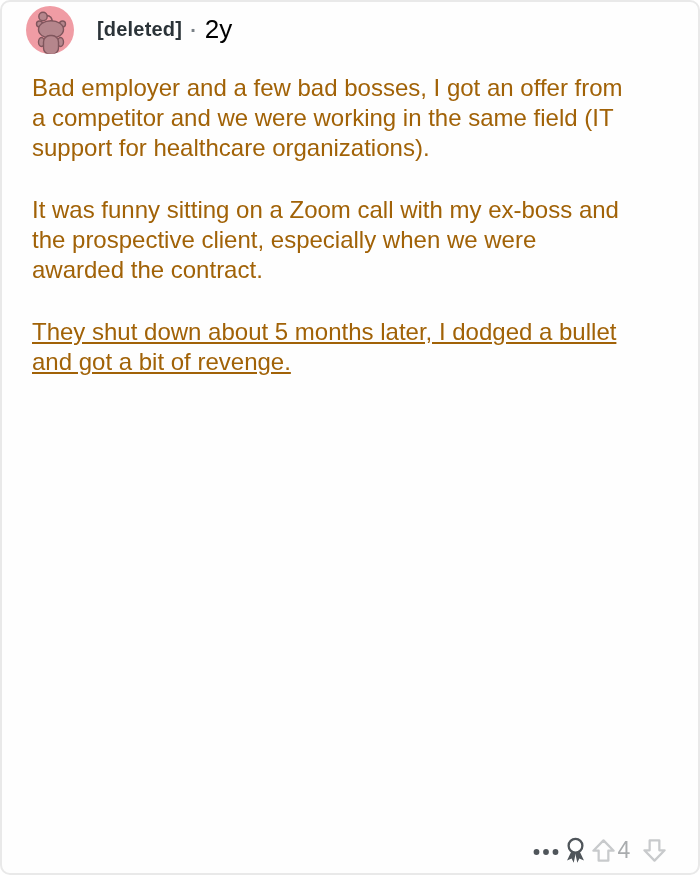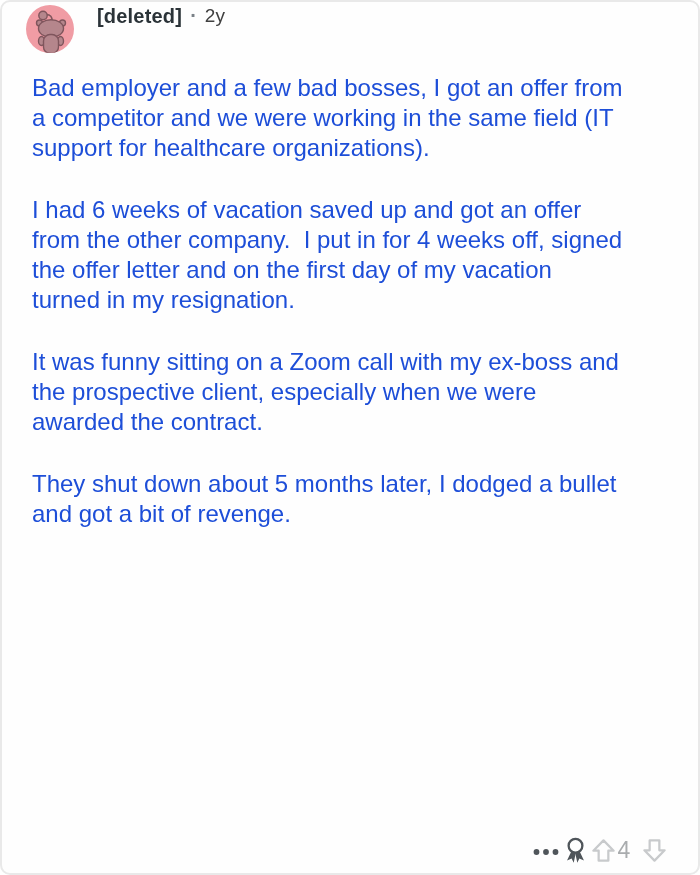--- a/index.html
+++ b/index.html
@@ -13,21 +13,21 @@
     border: 2px solid #e9e9e9;
     border-radius: 10px;
     font-family: "Liberation Sans", sans-serif;
     color: #1b1b1c;
     overflow: hidden;
   }
 
   
   .header {
     display: flex;
-    align-items: flex-start;
+    align-items: center;
     padding: 3px 0 0 24px;
     height: 52px;
   }
   .avatar {
     width: 48px;
     height: 48px;
     flex: 0 0 48px;
   }
   .username {
     margin-left: 23px;
@@ -37,37 +37,37 @@
     letter-spacing: 0.2px;
   }
   .sep {
     margin: 0 8px;
     font-size: 20px;
     font-weight: bold;
     color: #7a8187;
     line-height: 1;
   }
   .timestamp {
-    font-size: 19px;
-    color: #404040;
+    font-size: 26px;
+    color: #000000;
   }
 
   
   .body {
     margin-top: 19px;
     padding: 0 12px 0 30px;
   }
   .body p {
     margin: 0 0 32px 0;
     font-size: 24px;
     line-height: 30px;
     white-space: pre-wrap;
-    color: #1d4ed8;
+    color: #a16207;
   }
-  .body p:last-child { margin-bottom: 0; }
+  .body p:last-child { margin-bottom: 0; text-decoration: underline; }
 
   
   .actions {
     position: absolute;
     right: 30px;
     bottom: 7px;
     display: flex;
     align-items: center;
     height: 32px;
   }
@@ -120,24 +120,20 @@
     </div>
     <span class="username">[deleted]</span>
     <span class="sep">·</span>
     <span class="timestamp">2y</span>
   </div>
 
   <div class="body">
     <p>Bad employer and a few bad bosses, I got an offer from
 a competitor and we were working in the same field (IT
 support for healthcare organizations).</p>
-    <p>I had 6 weeks of vacation saved up and got an offer
-from the other company.  I put in for 4 weeks off, signed
-the offer letter and on the first day of my vacation
-turned in my resignation.</p>
     <p>It was funny sitting on a Zoom call with my ex-boss and
 the prospective client, especially when we were
 awarded the contract.</p>
     <p>They shut down about 5 months later, I dodged a bullet
 and got a bit of revenge.</p>
   </div>
 
   <div class="actions">
 
     <button class="btn-more">

